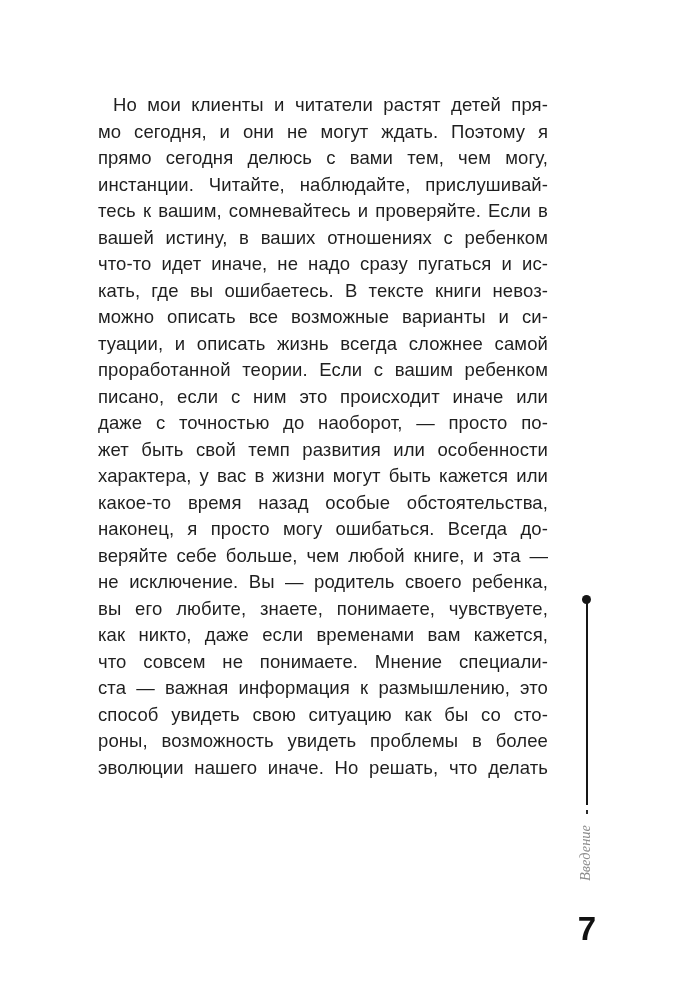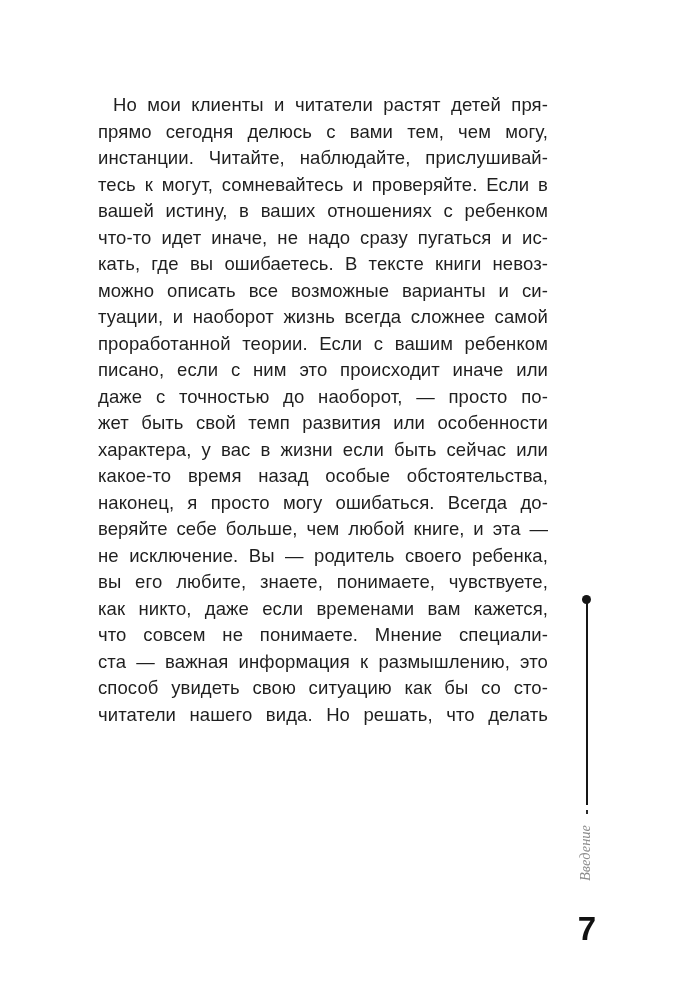--- a/index.html
+++ b/index.html
@@ -86,43 +86,45 @@
     font-family: "Liberation Sans", sans-serif;
   }
 </style>
 </head>
 <body>
 
 <div class="page">
 
   <div class="text-block">
       <div class="text-line">Но мои клиенты и читатели растят детей пря-</div>
+      <div class="text-line">мо сегодня, и они не могут ждать. Поэтому я</div>
       <div class="text-line">прямо сегодня делюсь с вами тем, чем могу,</div>
       <div class="text-line">инстанции. Читайте, наблюдайте, прислушивай-</div>
-      <div class="text-line">тесь к могут, сомневайтесь и проверяйте. Если в</div>
+      <div class="text-line">тесь к вашим, сомневайтесь и проверяйте. Если в</div>
       <div class="text-line">вашей истину, в ваших отношениях с ребенком</div>
       <div class="text-line">что-то идет иначе, не надо сразу пугаться и ис-</div>
       <div class="text-line">кать, где вы ошибаетесь. В тексте книги невоз-</div>
       <div class="text-line">можно описать все возможные варианты и си-</div>
-      <div class="text-line">туации, и наоборот жизнь всегда сложнее самой</div>
+      <div class="text-line">туации, и описать жизнь всегда сложнее самой</div>
       <div class="text-line">проработанной теории. Если с вашим ребенком</div>
       <div class="text-line">писано, если с ним это происходит иначе или</div>
       <div class="text-line">даже с точностью до наоборот, — просто по-</div>
       <div class="text-line">жет быть свой темп развития или особенности</div>
-      <div class="text-line">характера, у вас в жизни если быть сейчас или</div>
+      <div class="text-line">характера, у вас в жизни могут быть кажется или</div>
       <div class="text-line">какое-то время назад особые обстоятельства,</div>
       <div class="text-line">наконец, я просто могу ошибаться. Всегда до-</div>
       <div class="text-line">веряйте себе больше, чем любой книге, и эта —</div>
       <div class="text-line">не исключение. Вы — родитель своего ребенка,</div>
       <div class="text-line">вы его любите, знаете, понимаете, чувствуете,</div>
       <div class="text-line">как никто, даже если временами вам кажется,</div>
       <div class="text-line">что совсем не понимаете. Мнение специали-</div>
       <div class="text-line">ста — важная информация к размышлению, это</div>
       <div class="text-line">способ увидеть свою ситуацию как бы со сто-</div>
-      <div class="text-line">читатели нашего вида. Но решать, что делать</div>
+      <div class="text-line">роны, возможность увидеть проблемы в более</div>
+      <div class="text-line">эволюции нашего иначе. Но решать, что делать</div>
     </div>
 
   <div class="marker-dot-top"></div>
 
   <div class="marker-rule"></div>
 
   <div class="marker-dot-bottom"></div>
 
   <div class="margin-label">Введение</div>
 

